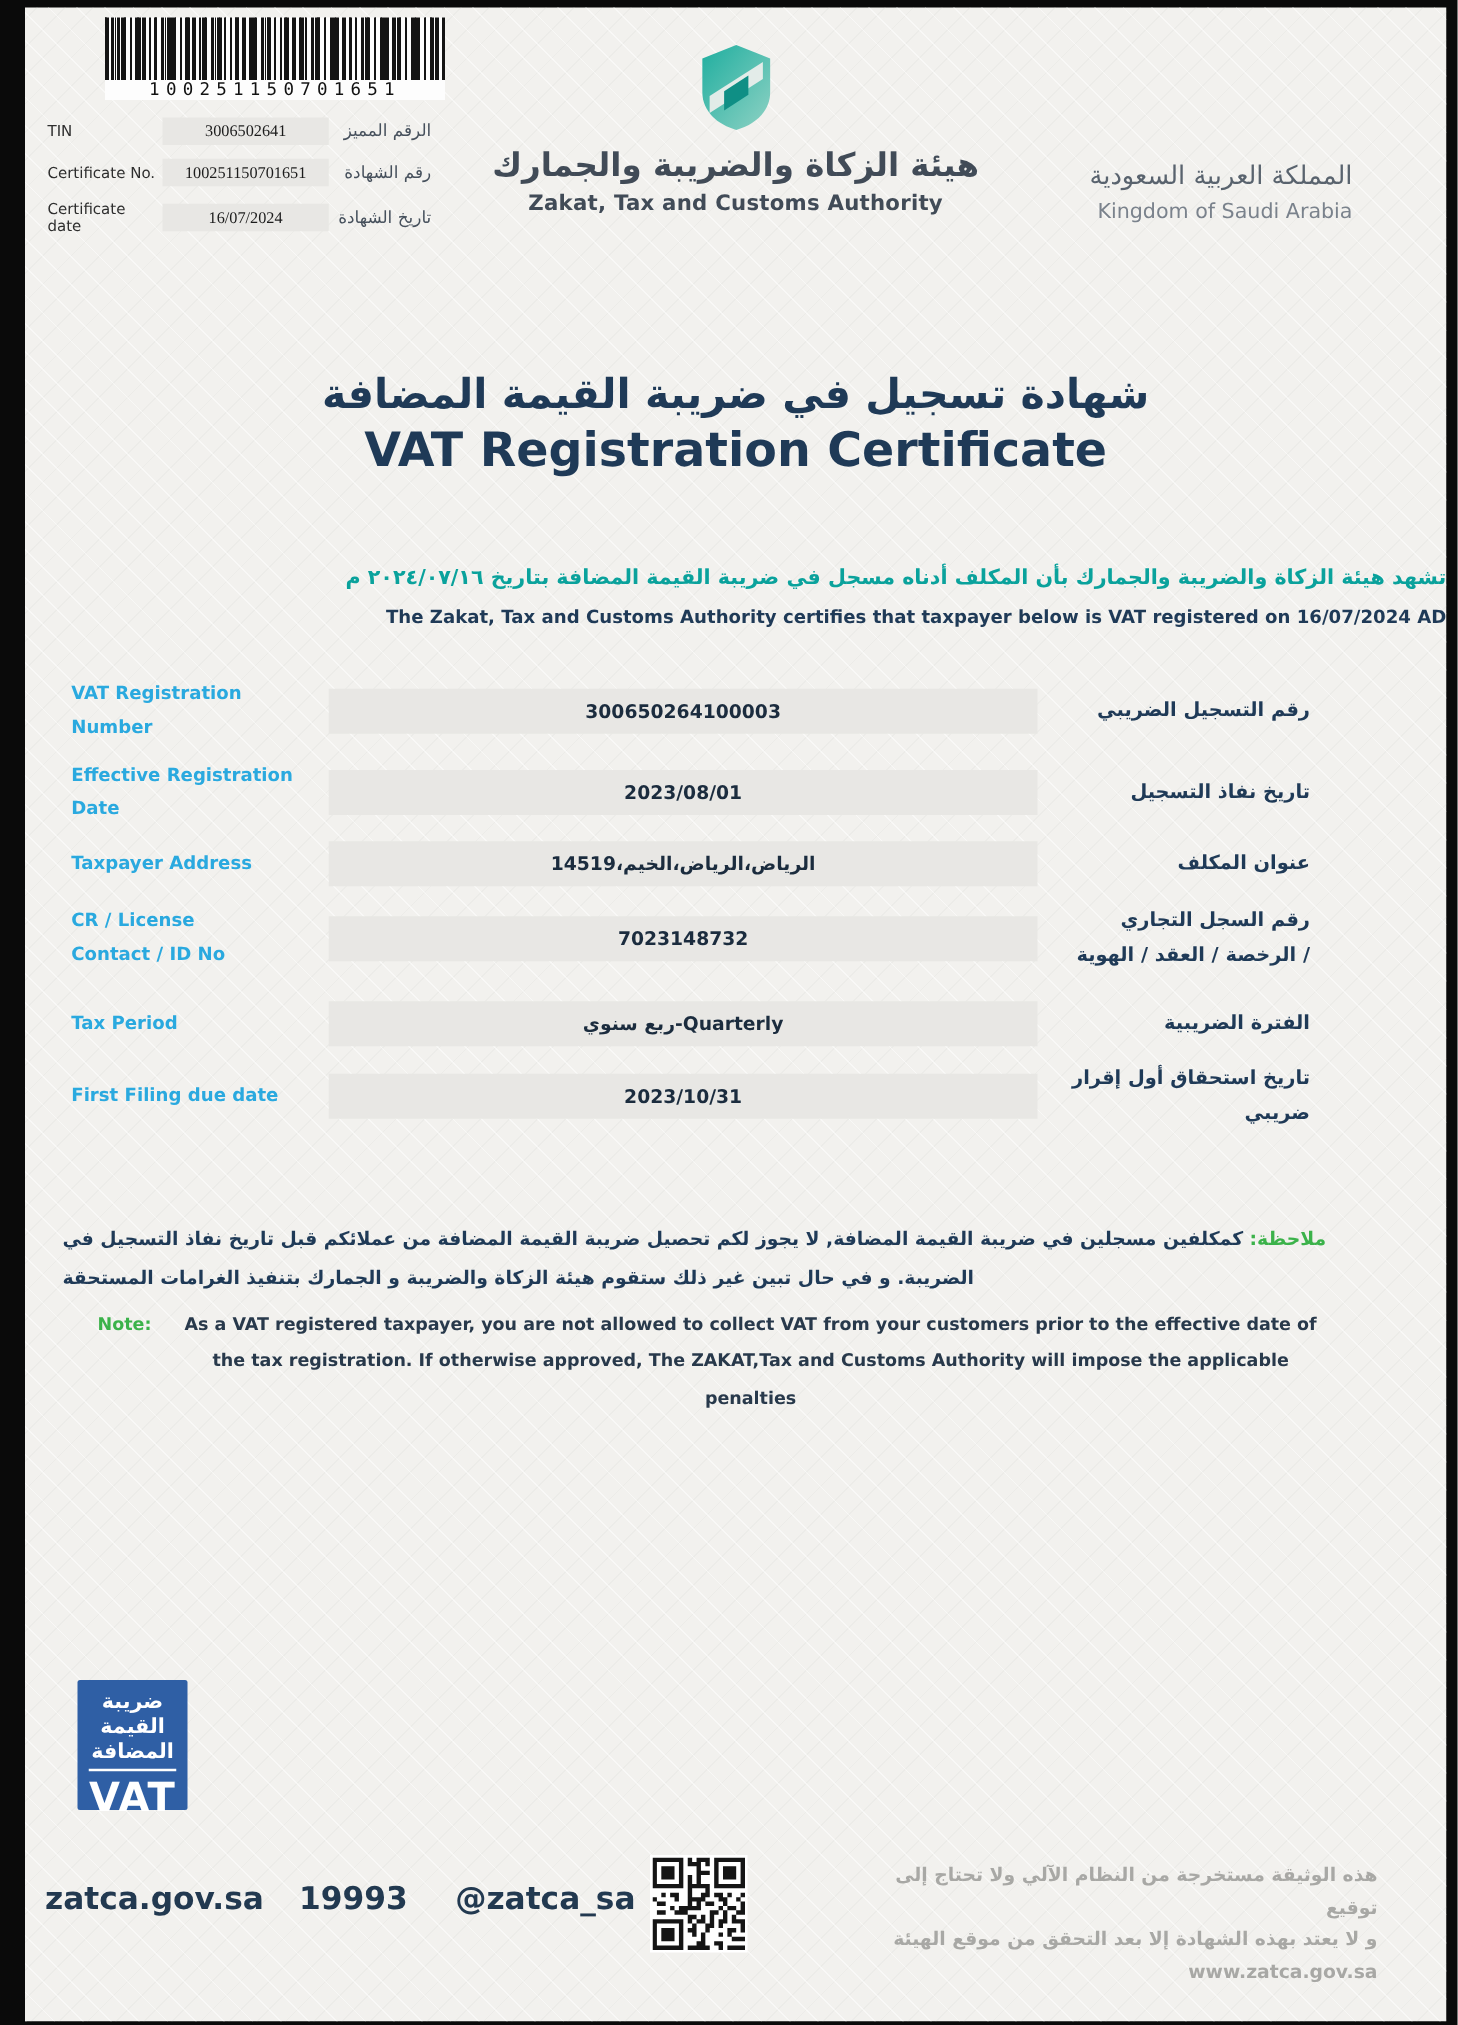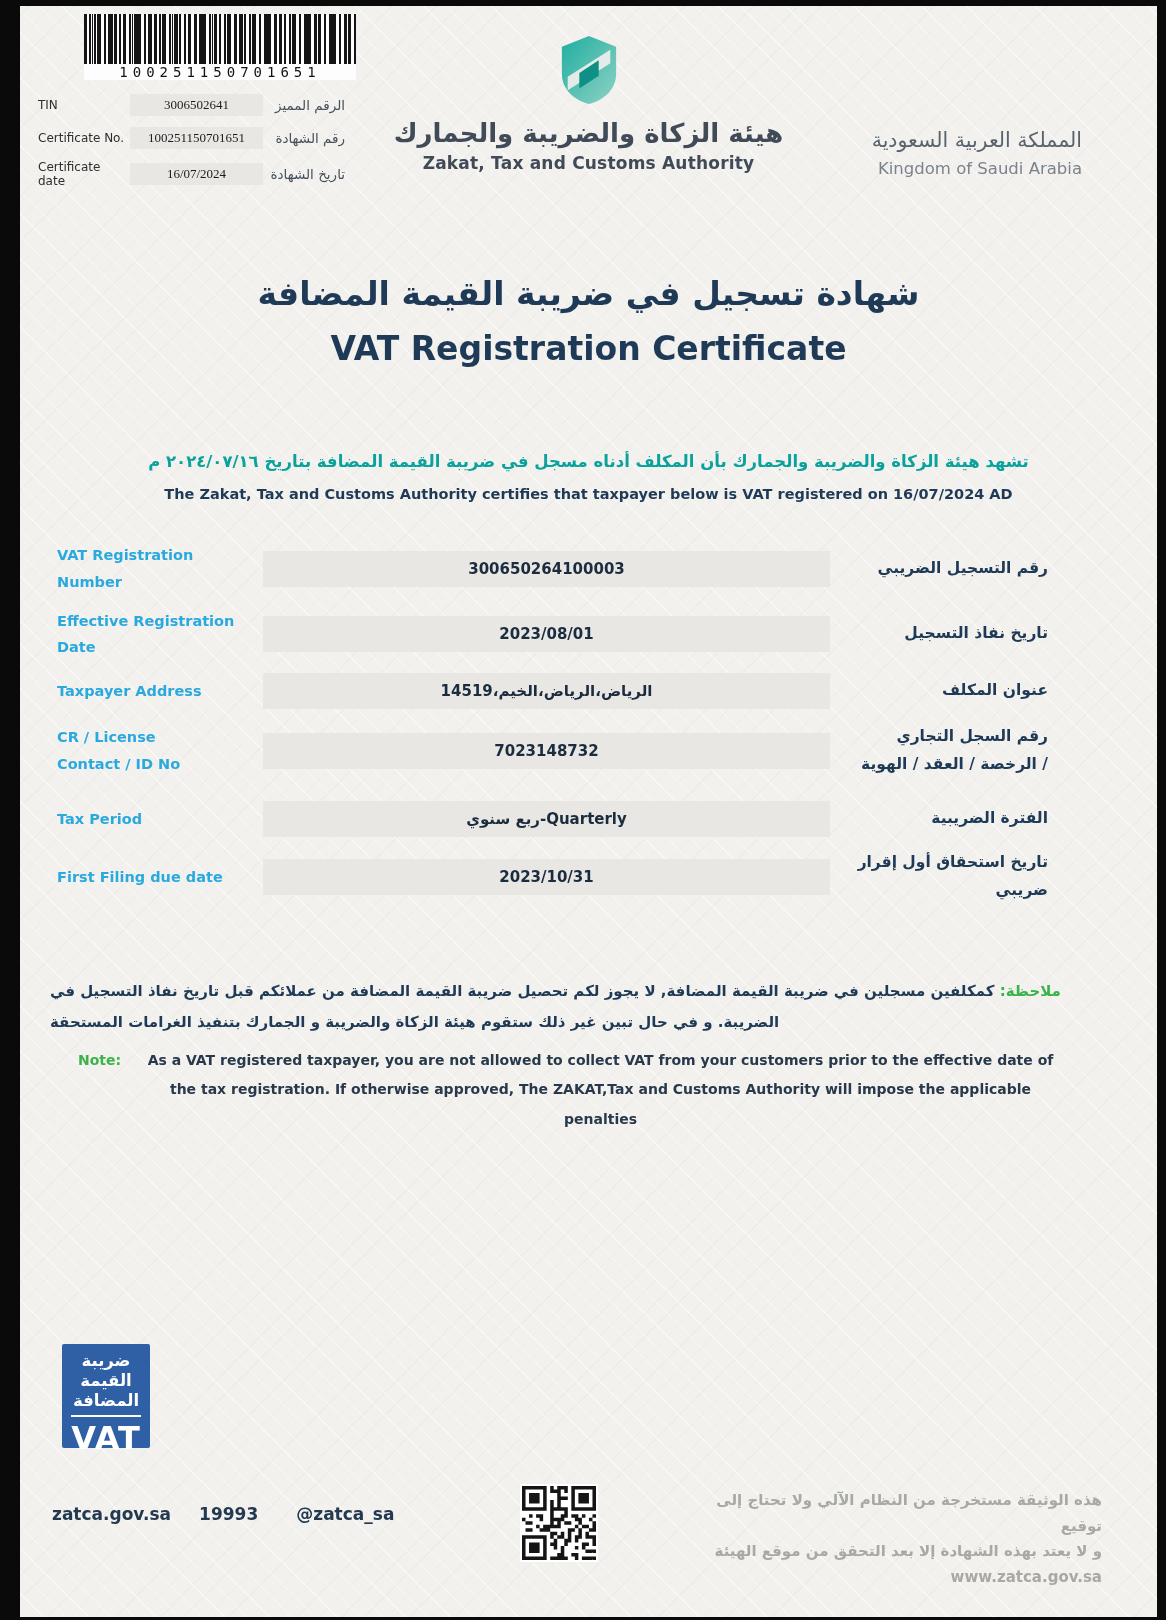--- a/index.html
+++ b/index.html
@@ -37,24 +37,24 @@
     font-family:"Liberation Serif",serif;font-size:13px;color:#1c1c1c;
   }
   .hdr-label-ar{width:92px;text-align:right;font-size:13.5px;color:#46505c;direction:rtl;padding-right:10px;box-sizing:border-box;}
   .logo-block{position:absolute;left:0;right:0;top:28px;text-align:center;}
   .authority-ar{font-size:26px;font-weight:bold;color:#414b57;direction:rtl;margin-top:8px;}
   .authority-en{font-size:17px;font-weight:bold;color:#414b57;margin-top:5px;letter-spacing:.2px;}
   .kingdom{position:absolute;right:75px;top:122px;text-align:right;}
   .kingdom-ar{font-size:20.5px;color:#59636e;direction:rtl;}
   .kingdom-en{font-size:16.5px;color:#7a828c;margin-top:7px;}
   
-  .title-block{position:absolute;left:0;right:0;top:268px;text-align:center;}
+  .title-block{position:absolute;left:0;right:0;top:289px;text-align:center;}
   .title-ar{font-size:33px;font-weight:bold;color:#1f3a57;direction:rtl;}
-  .title-en{font-size:33px;font-weight:bold;color:#1f3a57;margin-top:16px;}
-  .subtitle-block{position:absolute;left:0;right:0;top:446px;text-align:center;}
+  .title-en{font-size:38px;font-weight:bold;color:#1f3a57;margin-top:4px;}
+  .subtitle-block{position:absolute;left:0;right:0;top:446px;text-align:right;}
   .subtitle-ar{font-size:16.5px;font-weight:bold;color:#0aa29c;direction:rtl;}
   .subtitle-en{font-size:14.5px;font-weight:bold;color:#1f3a57;margin-top:15px;}
   
   .details{position:absolute;left:37px;top:536px;width:991px;}
   .d-row{display:flex;align-items:center;margin-bottom:12px;min-height:36px;}
   .d-row.tall{margin-top:14px;margin-bottom:22px;min-height:46px;}
   .d-label-en{width:206px;box-sizing:border-box;padding-right:12px;color:#2aa9df;font-weight:bold;font-size:14.5px;white-space:pre-line;line-height:1.85;}
   .d-value{
     width:567px;height:36px;background:#e8e7e4;align-self:center;
     display:flex;align-items:center;justify-content:center;
@@ -72,21 +72,21 @@
   .note-en-label{width:96px;box-sizing:border-box;padding-left:28px;color:#3bb24a;font-weight:bold;font-size:14px;line-height:2.1;}
   .note-en-text{flex:1;text-align:center;font-weight:bold;font-size:14px;color:#28394b;line-height:2.1;}
   
   .vat-logo{
     position:absolute;left:42px;top:1338px;width:88px;height:104px;background:#2f5fa5;border-radius:2px;
     color:#fff;text-align:center;box-sizing:border-box;padding-top:7px;
   }
   .vat-logo .ar{font-size:16.5px;font-weight:bold;line-height:1.22;direction:rtl;}
   .vat-logo .rule{border-top:2px solid #fff;margin:4px 9px 2px 9px;}
   .vat-logo .vat{font-size:32px;font-weight:bold;letter-spacing:1px;}
-  .footer-links{position:absolute;left:32px;top:1498px;display:flex;align-items:baseline;font-weight:bold;color:#223950;font-size:17px;}
+  .footer-links{position:absolute;left:16px;top:1498px;display:flex;align-items:baseline;font-weight:bold;color:#223950;font-size:25px;}
   .footer-links .f2{margin-left:28px;}
   .footer-links .f3{margin-left:38px;}
   .qr{position:absolute;left:500px;top:1478px;width:78px;height:78px;background:#fff;padding:2px;box-sizing:border-box;}
   .disclaimer{
     position:absolute;right:55px;top:1482px;width:430px;direction:rtl;text-align:right;
     color:#a8a8a5;font-size:15px;font-weight:600;line-height:1.7;white-space:pre-line;
   }
 </style>
 </head>
 <body>

